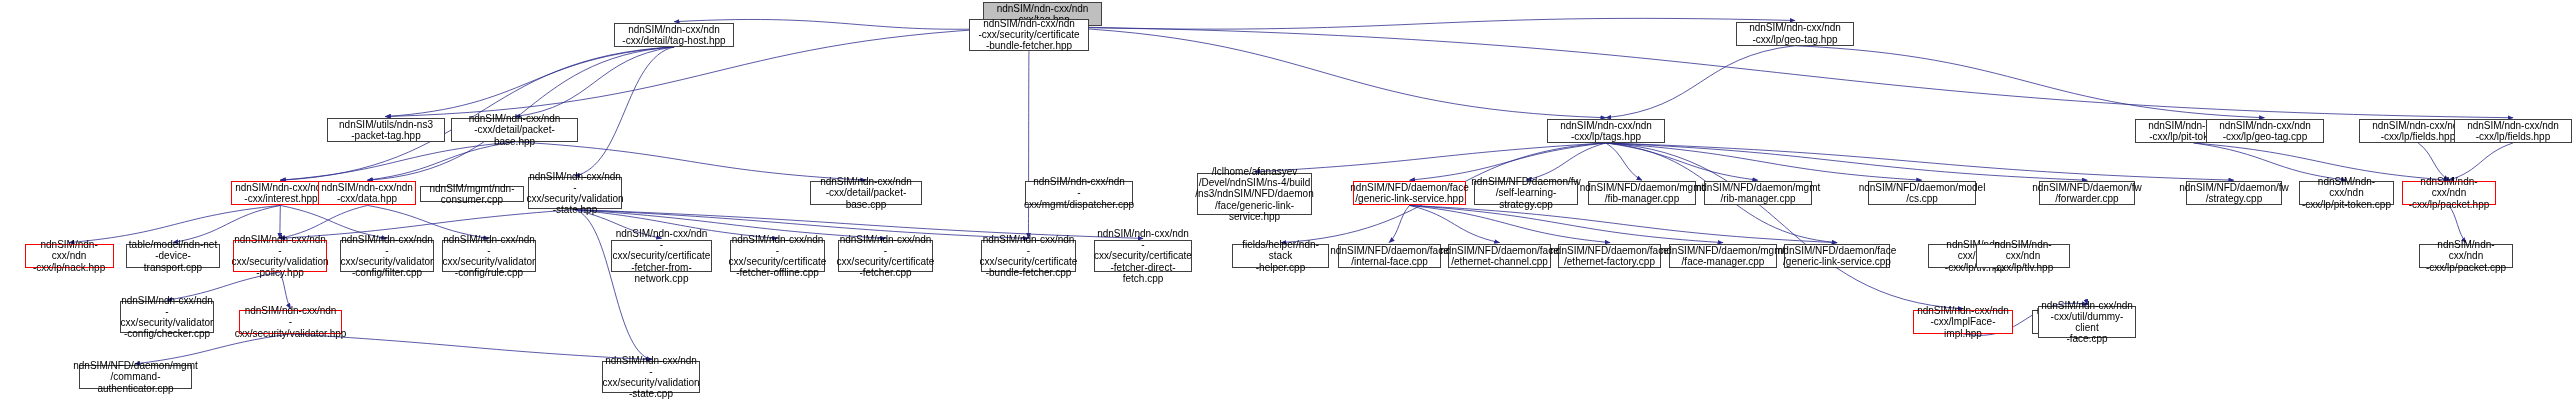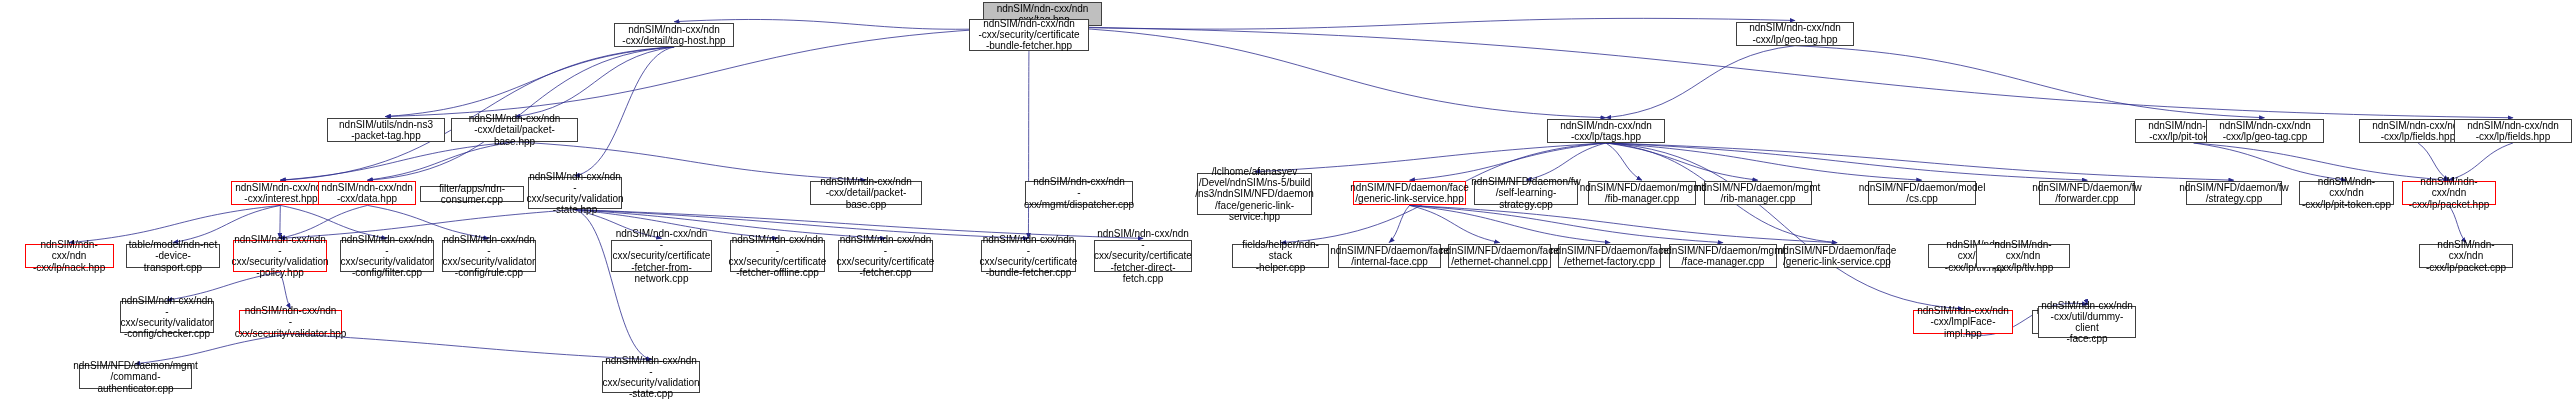--- a/index.html
+++ b/index.html
@@ -104,30 +104,30 @@
       <div class="node" style="left: 2206px; top: 119px; width: 118px; height: 24px;">ndnSIM/ndn-cxx/ndn
 -cxx/lp/geo-tag.cpp</div>
       <div class="node" style="left: 2359px; top: 119px; width: 118px; height: 24px;">ndnSIM/ndn-cxx/ndn
 -cxx/lp/fields.hpp</div>
       <div class="node" style="left: 2454px; top: 119px; width: 118px; height: 24px;">ndnSIM/ndn-cxx/ndn
 -cxx/lp/fields.hpp</div>
       <div class="node red" style="left: 231px; top: 181px; width: 100px; height: 24px;">ndnSIM/ndn-cxx/ndn
 -cxx/interest.hpp</div>
       <div class="node red" style="left: 318px; top: 181px; width: 98px; height: 24px;">ndnSIM/ndn-cxx/ndn
 -cxx/data.hpp</div>
-      <div class="node" style="left: 420px; top: 186px; width: 104px; height: 15.6px;">filter/apps/ndn-consumer.cpp</div>
+      <div class="node" style="left: 420px; top: 186px; width: 104px; height: 15.6px;">ndnSIM/mgmt/ndn-consumer.cpp</div>
       <div class="node" style="left: 528px; top: 177px; width: 94px; height: 32px;">ndnSIM/ndn-cxx/ndn
 -cxx/security/validation
 -state.hpp</div>
       <div class="node" style="left: 810px; top: 181px; width: 112px; height: 24px;">ndnSIM/ndn-cxx/ndn
 -cxx/detail/packet-base.cpp</div>
       <div class="node" style="left: 1025px; top: 181px; width: 108px; height: 24px;">ndnSIM/ndn-cxx/ndn
 -cxx/mgmt/dispatcher.cpp</div>
       <div class="node" style="left: 1197px; top: 173px; width: 115px; height: 42px;">/lclhome/afanasyev
-/Devel/ndnSIM/ns-5/build
+/Devel/ndnSIM/ns-4/build
 /ns3/ndnSIM/NFD/daemon
 /face/generic-link-service.hpp</div>
       <div class="node red" style="left: 1353px; top: 181px; width: 113px; height: 24px;">ndnSIM/NFD/daemon/face
 /generic-link-service.hpp</div>
       <div class="node" style="left: 1474px; top: 181px; width: 104px; height: 24px;">ndnSIM/NFD/daemon/fw
 /self-learning-strategy.cpp</div>
       <div class="node" style="left: 1588px; top: 181px; width: 108px; height: 24px;">ndnSIM/NFD/daemon/mgmt
 /fib-manager.cpp</div>
       <div class="node" style="left: 1704px; top: 181px; width: 108px; height: 24px;">ndnSIM/NFD/daemon/mgmt
 /rib-manager.cpp</div>

